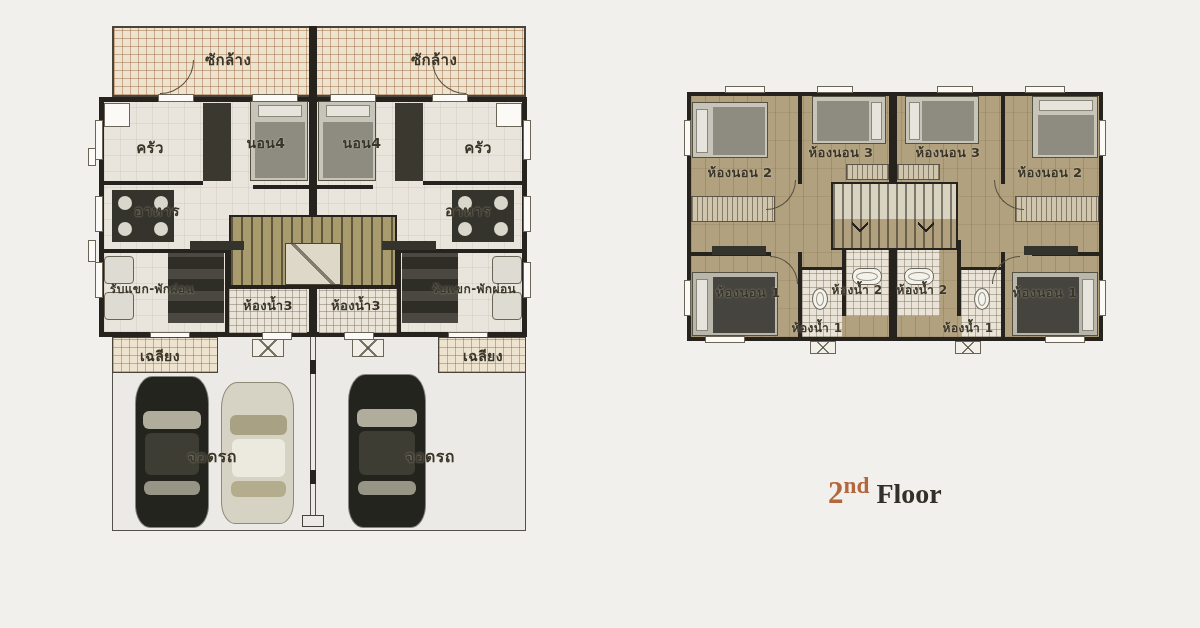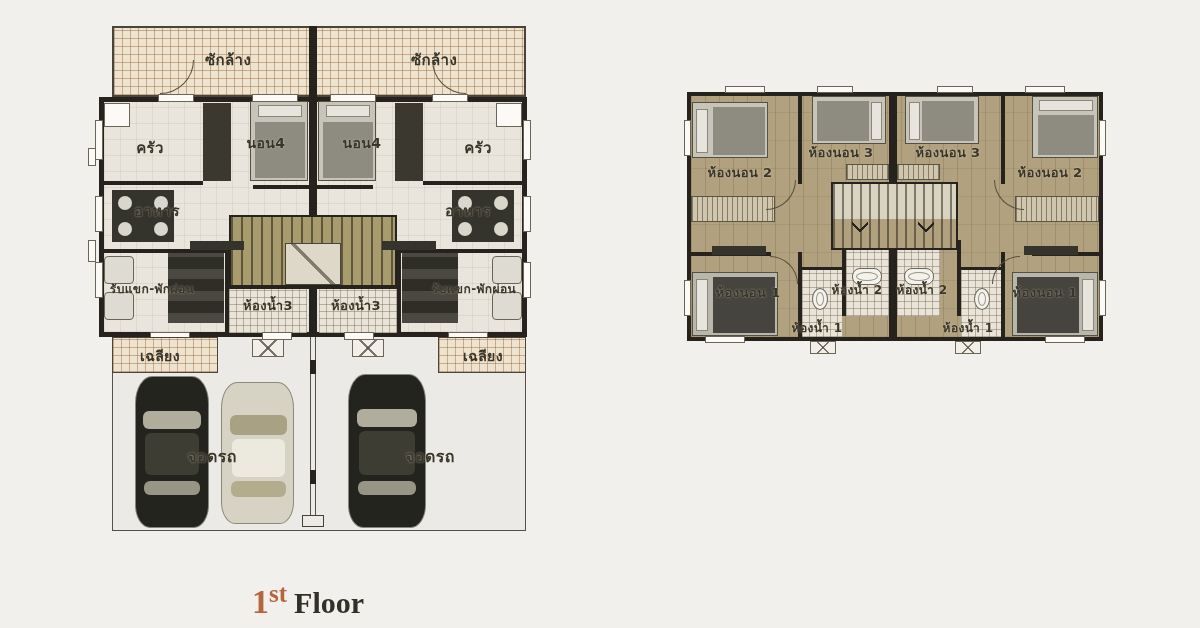--- a/index.html
+++ b/index.html
@@ -190,23 +190,20 @@
     <div class="lbl" style="left:157px;top:211px;font-size:15px">อาหาร</div>
     <div class="lbl" style="left:468px;top:211px;font-size:15px">อาหาร</div>
     <div class="lbl" style="left:152px;top:288px;font-size:12px">รับแขก-พักผ่อน</div>
     <div class="lbl" style="left:474px;top:288px;font-size:12px">รับแขก-พักผ่อน</div>
     <div class="lbl" style="left:268px;top:305px;font-size:13px">ห้องน้ำ3</div>
     <div class="lbl" style="left:356px;top:305px;font-size:13px">ห้องน้ำ3</div>
     <div class="lbl" style="left:212px;top:456px;font-size:16px">จอดรถ</div>
     <div class="lbl" style="left:430px;top:456px;font-size:16px">จอดรถ</div>
   </div>
 
-  <div class="caption" style="left:252px;top:580px;font-size:30px">
-    <span class="ord" style="font-size:34px">1</span><sup>st</sup><span>Floor</span>
-  </div>
 
   <div class="a" style="left:600px;top:0;width:600px;height:628px">
 
     <div class="a wood" style="left:87px;top:92px;width:416px;height:249px;border:4px solid #26231e"></div>
     <div class="wall" style="left:289px;top:92px;width:8px;height:249px"></div>
 
     <div class="wall" style="left:198px;top:96px;width:4px;height:88px"></div>
     <div class="wall" style="left:401px;top:96px;width:4px;height:88px"></div>
     <div class="wall" style="left:91px;top:252px;width:80px;height:4px"></div>
     <div class="wall" style="left:198px;top:252px;width:4px;height:85px"></div>
@@ -298,15 +295,18 @@
     <div class="lbl" style="left:348px;top:152px">ห้องนอน 3</div>
     <div class="lbl" style="left:450px;top:172px">ห้องนอน 2</div>
     <div class="lbl" style="left:148px;top:292px">ห้องนอน 1</div>
     <div class="lbl" style="left:445px;top:292px">ห้องนอน 1</div>
     <div class="lbl" style="left:257px;top:289px;font-size:12px">ห้องน้ำ 2</div>
     <div class="lbl" style="left:322px;top:289px;font-size:12px">ห้องน้ำ 2</div>
     <div class="lbl" style="left:217px;top:327px;font-size:12px">ห้องน้ำ 1</div>
     <div class="lbl" style="left:368px;top:327px;font-size:12px">ห้องน้ำ 1</div>
   </div>
 
+  <div class="caption" style="left:828px;top:472px;font-size:28px">
+    <span class="ord" style="font-size:31px">2</span><sup>nd</sup><span>Floor</span>
+  </div>
 
 
 </div>
 
 </body></html>

